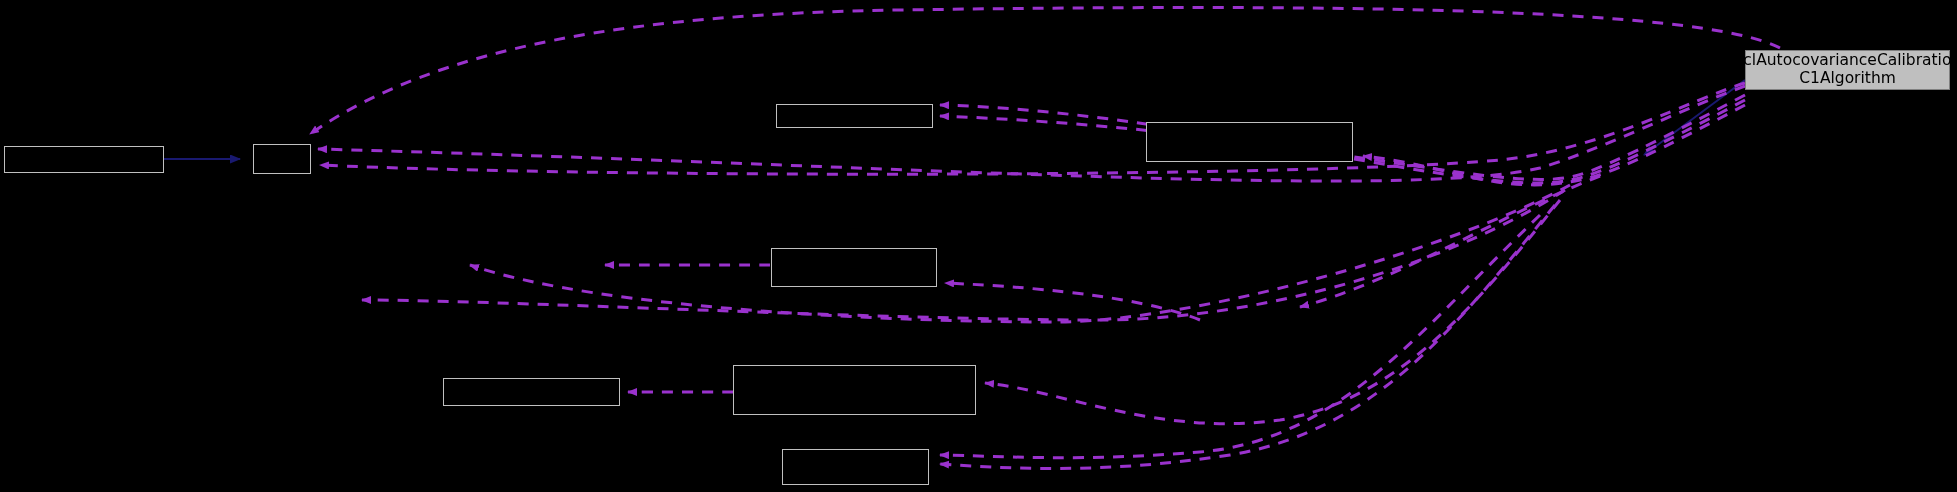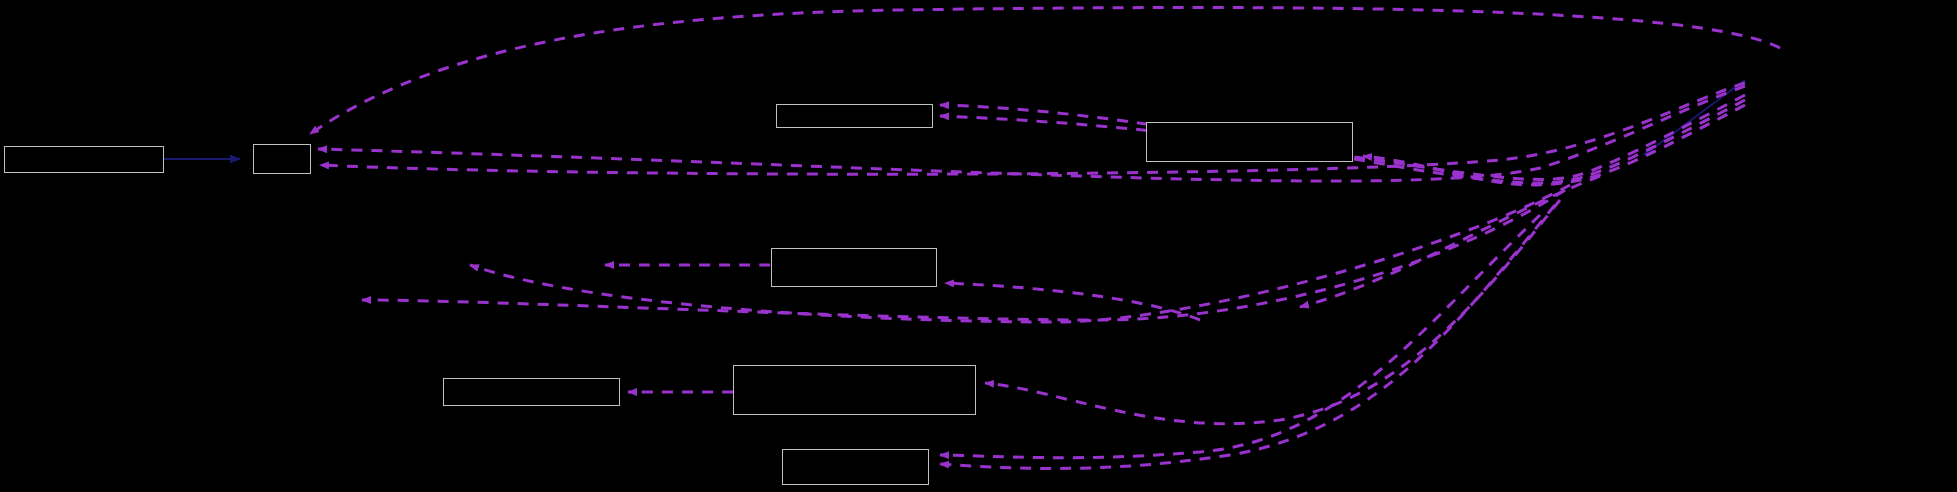--- a/index.html
+++ b/index.html
@@ -70,20 +70,22 @@
     </g>
 
     <g fill="none" stroke="#9a32cd" stroke-width="3" stroke-dasharray="11,9">
       <path d="M1560,200 C1480,300 1400,400 1280,420 C1160,437 1060,390 985,383" marker-end="url(#ahP)"></path>
       <path d="M1555,205 C1460,320 1380,430 1230,455 C1100,475 1000,468 940,464" marker-end="url(#ahP)"></path>
       <path d="M1540,215 C1420,330 1340,440 1200,452 C1080,462 1000,456 940,455" marker-end="url(#ahP)"></path>
       <path d="M733,392 C700,392 660,392 628,392" marker-end="url(#ahP)"></path>
     </g>
   </svg>
 
+  <div class="node root" style="left:1745px;top:50px;width:205px;height:40px;">eclAutocovarianceCalibration
+C1Algorithm</div>
 
   <div class="node" style="left:4px;top:146px;width:160px;height:27px;"></div>
 
   <div class="node" style="left:253px;top:144px;width:58px;height:30px;"></div>
 
   <div class="node" style="left:776px;top:104px;width:157px;height:24px;"></div>
 
   <div class="node" style="left:1146px;top:122px;width:207px;height:40px;"></div>
 
   <div class="node" style="left:771px;top:248px;width:166px;height:39px;"></div>

